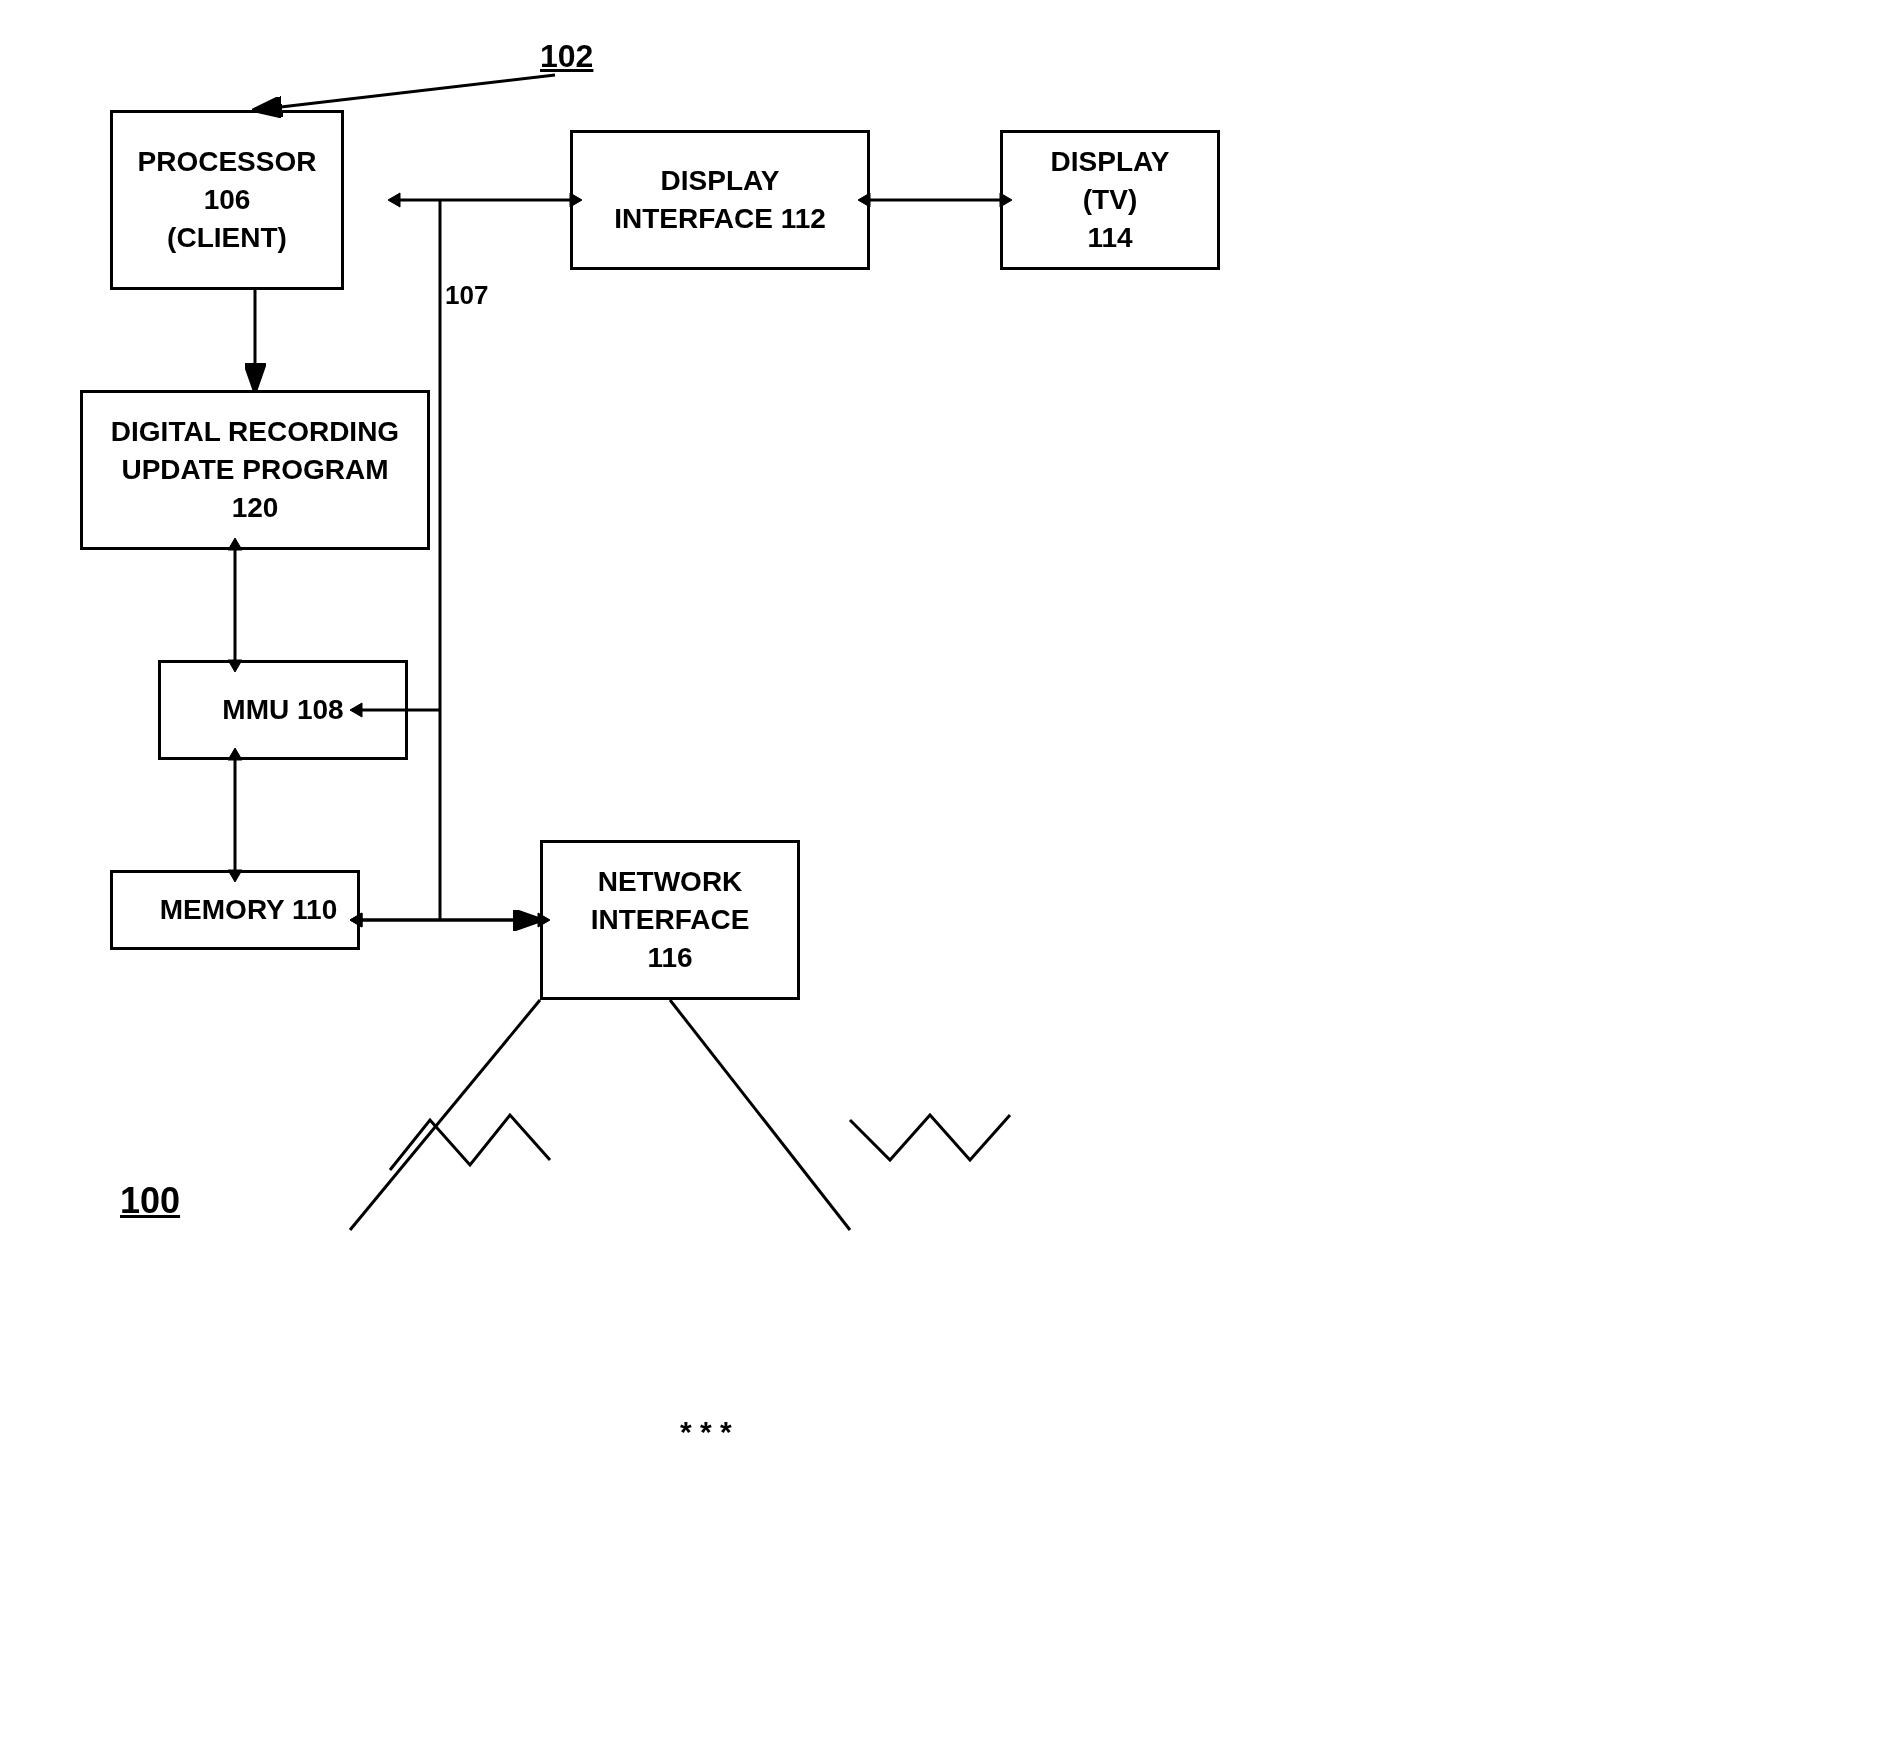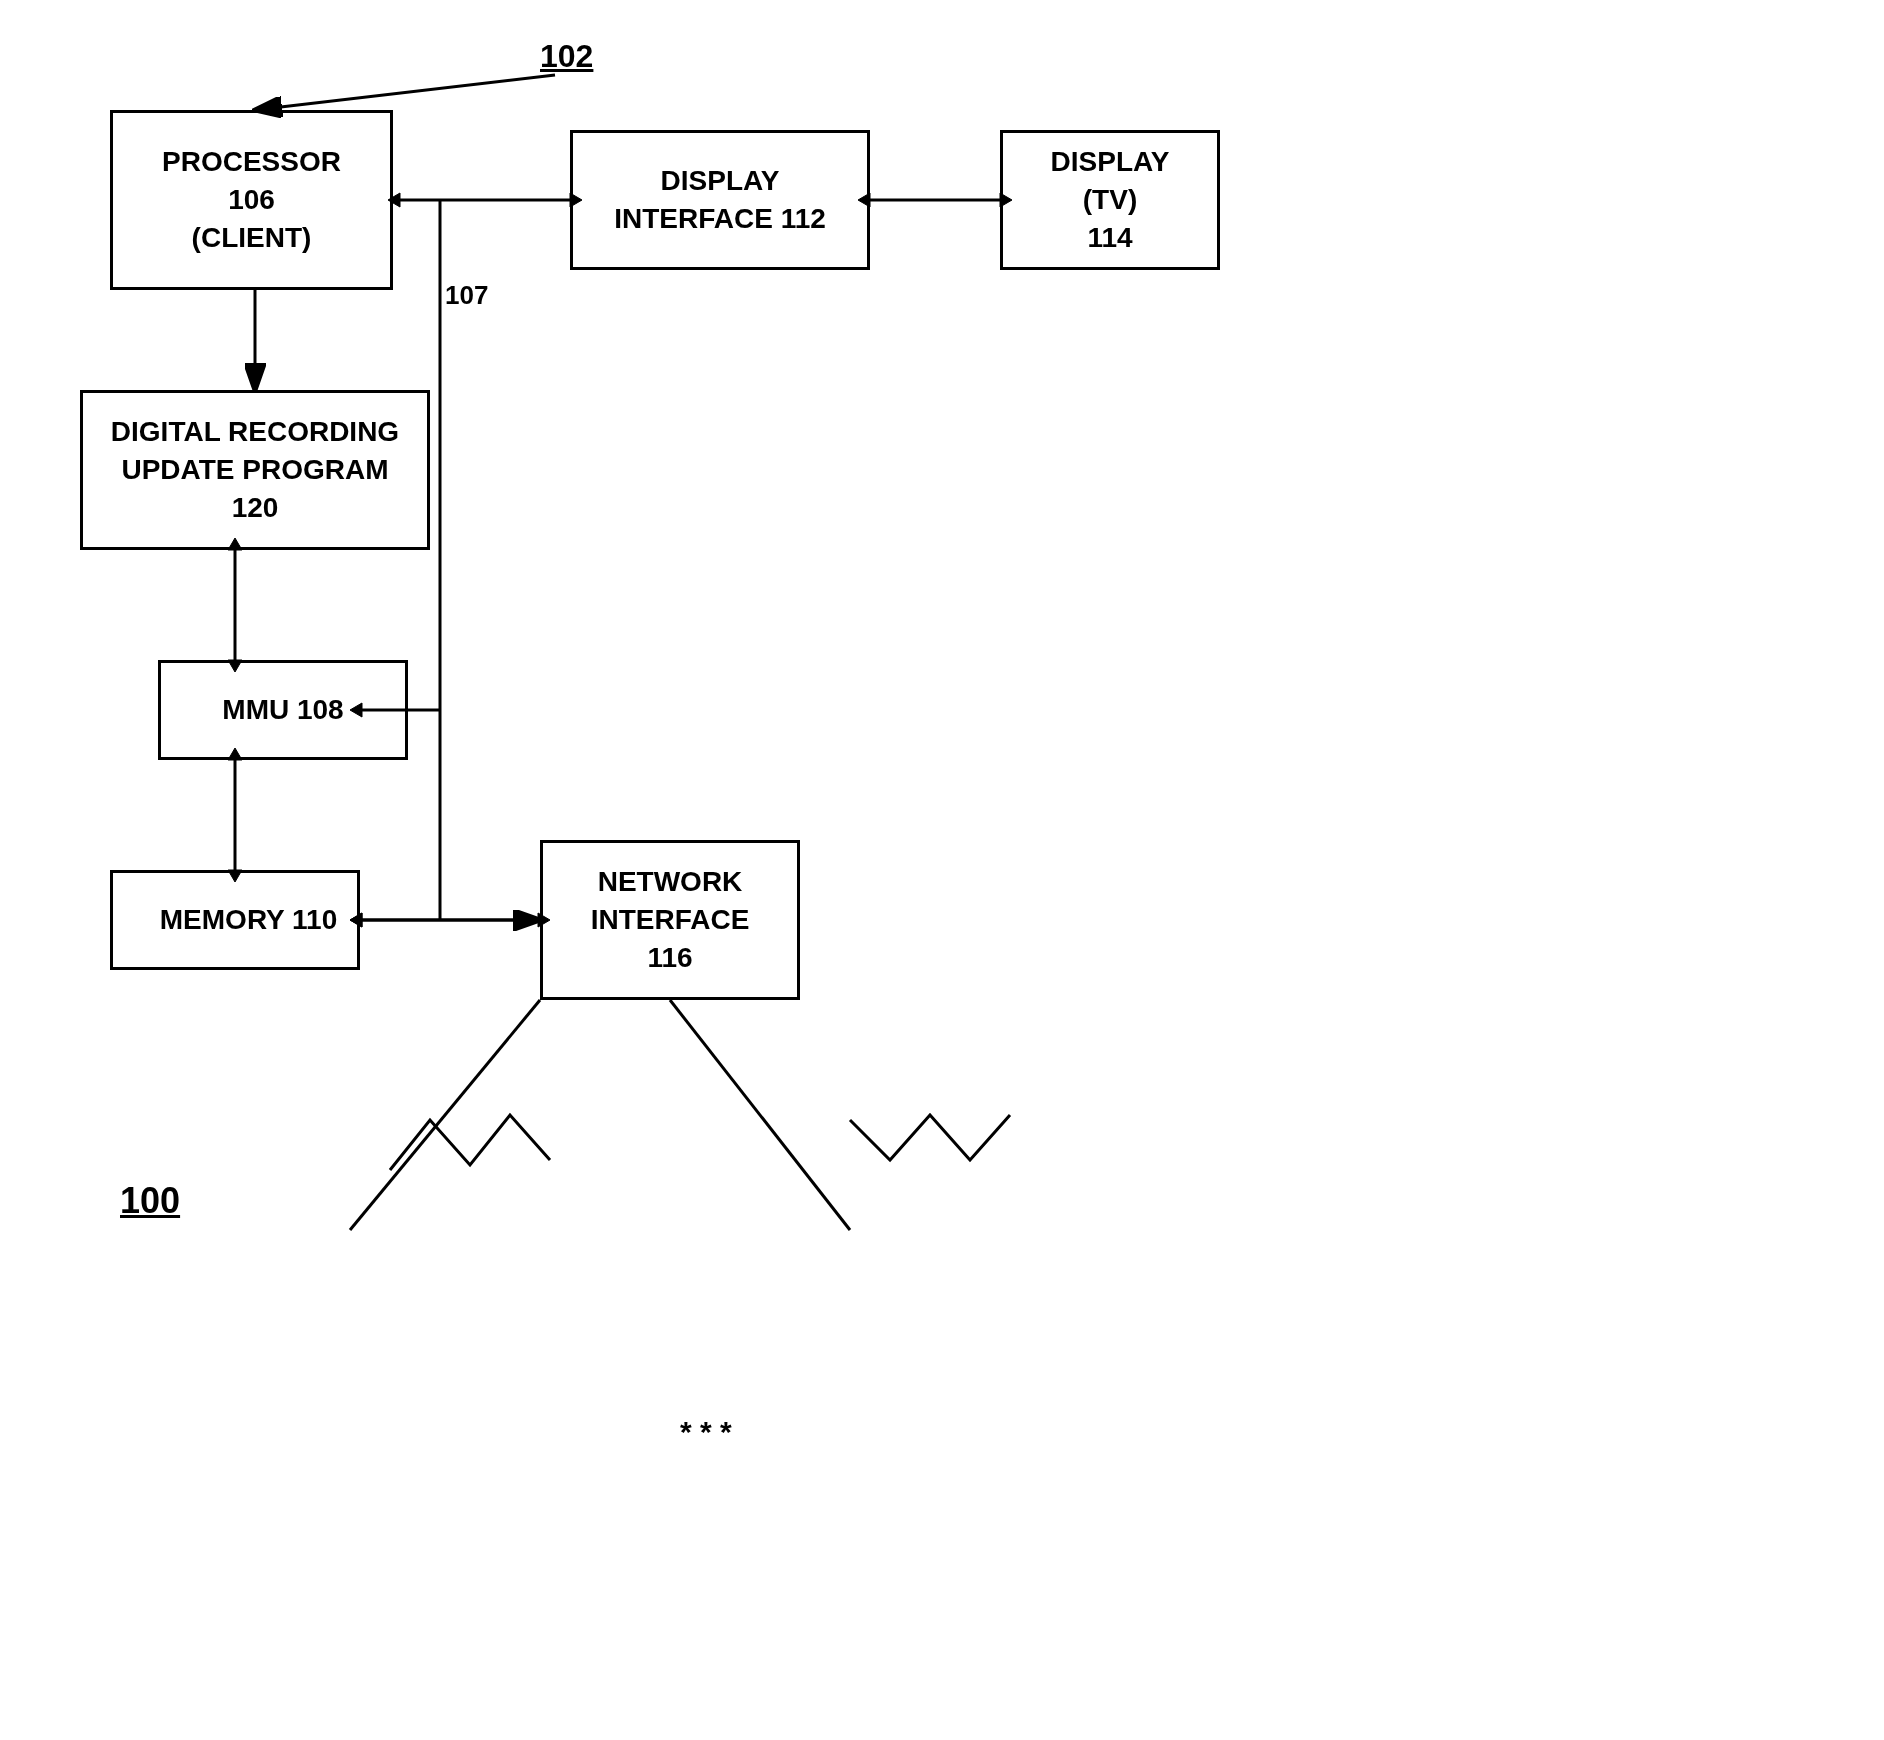--- a/index.html
+++ b/index.html
@@ -63,41 +63,41 @@
   </style>
 </head>
 <body>
 
 <div class="diagram-container">
 
   <div class="label" style="left: 540px; top: 38px; text-decoration: underline; font-size: 32px;">
     102
   </div>
 
-  <div class="box" style="left: 110px; top: 110px; width: 283px; height: 180px;">
+  <div class="box" style="left: 110px; top: 110px; width: 234px; height: 180px;">
     <span>PROCESSOR<br>106<br>(CLIENT)</span>
   </div>
 
   <div class="box" style="left: 570px; top: 130px; width: 300px; height: 140px;">
     <span>DISPLAY<br>INTERFACE 112</span>
   </div>
 
   <div class="box" style="left: 1000px; top: 130px; width: 220px; height: 140px;">
     <span>DISPLAY<br>(TV)<br>114</span>
   </div>
 
   <div class="box" style="left: 80px; top: 390px; width: 350px; height: 160px;">
     <span>DIGITAL RECORDING<br>UPDATE PROGRAM<br>120</span>
   </div>
 
   <div class="box" style="left: 110px; top: 660px; width: 250px; height: 100px; margin-left: 48px;">
     <span>MMU 108</span>
   </div>
 
-  <div class="box" style="left: 110px; top: 870px; width: 250px; height: 100px; padding-left: 27px;">
+  <div class="box" style="left: 110px; top: 870px; width: 250px; height: 80px; padding-left: 27px;">
     <span>MEMORY 110</span>
   </div>
 
   <div class="box" style="left: 540px; top: 840px; width: 260px; height: 160px;">
     <span>NETWORK<br>INTERFACE<br>116</span>
   </div>
 
   <div class="label" style="left: 120px; top: 1180px; font-size: 36px; text-decoration: underline;">
     100
   </div>

